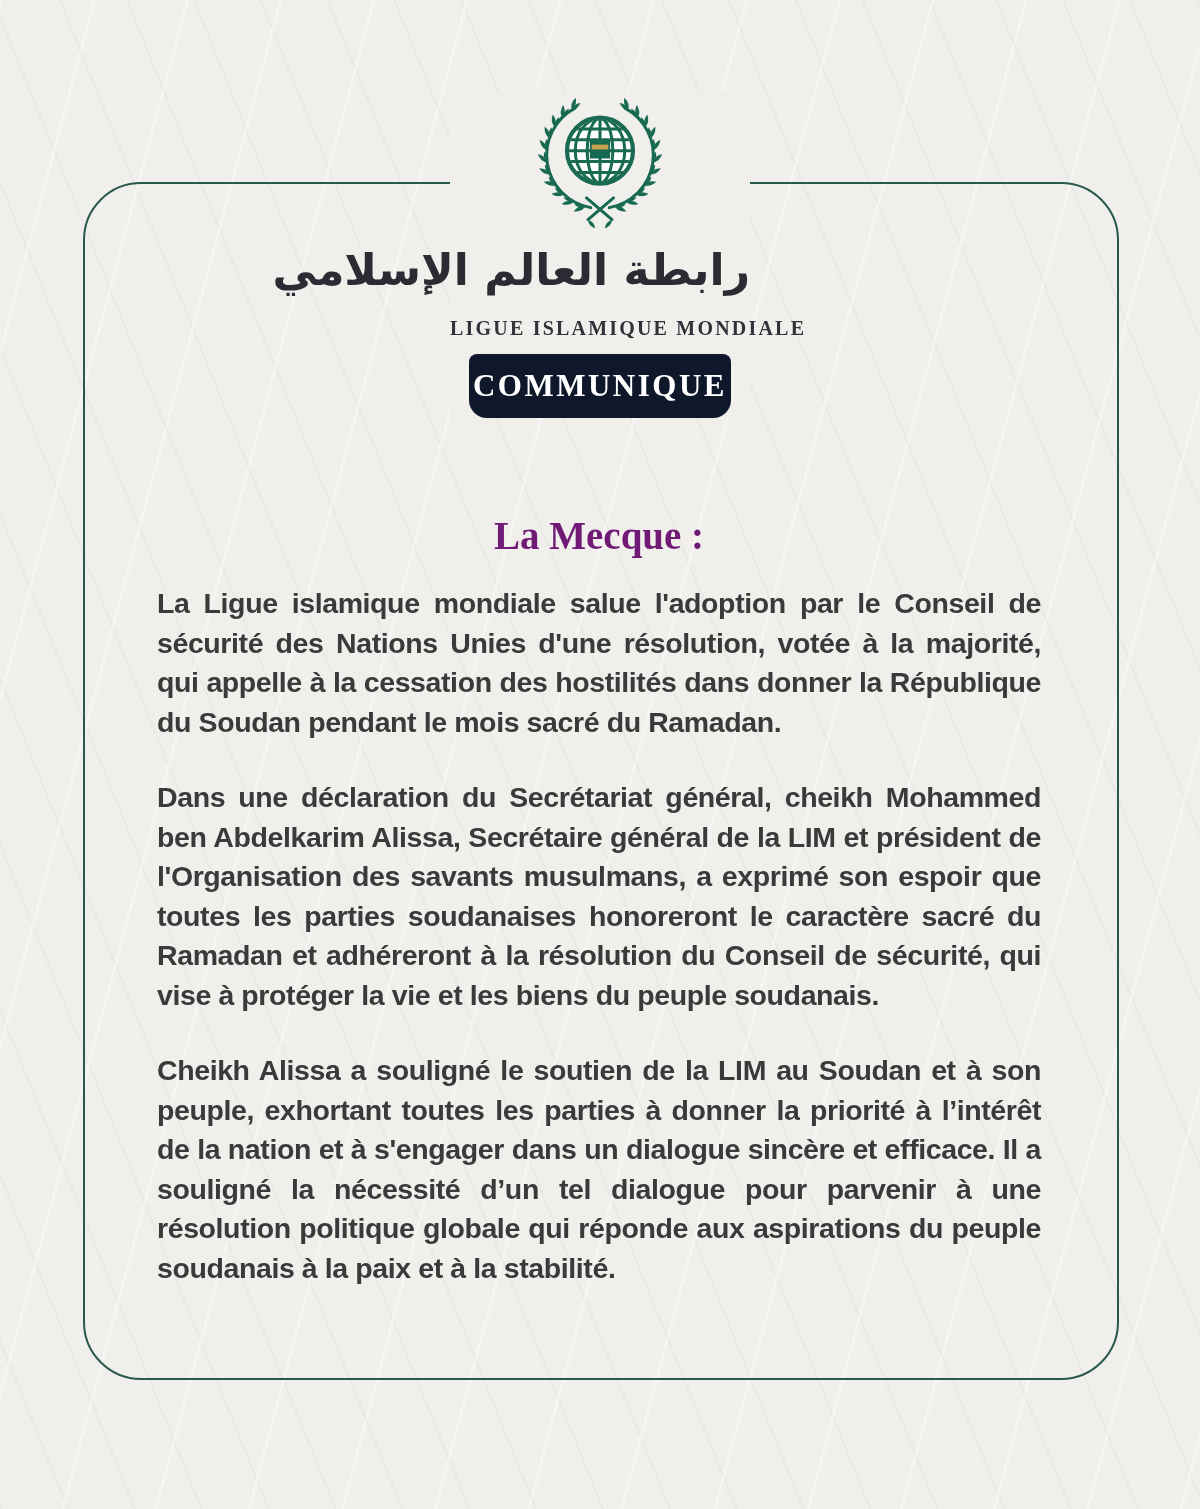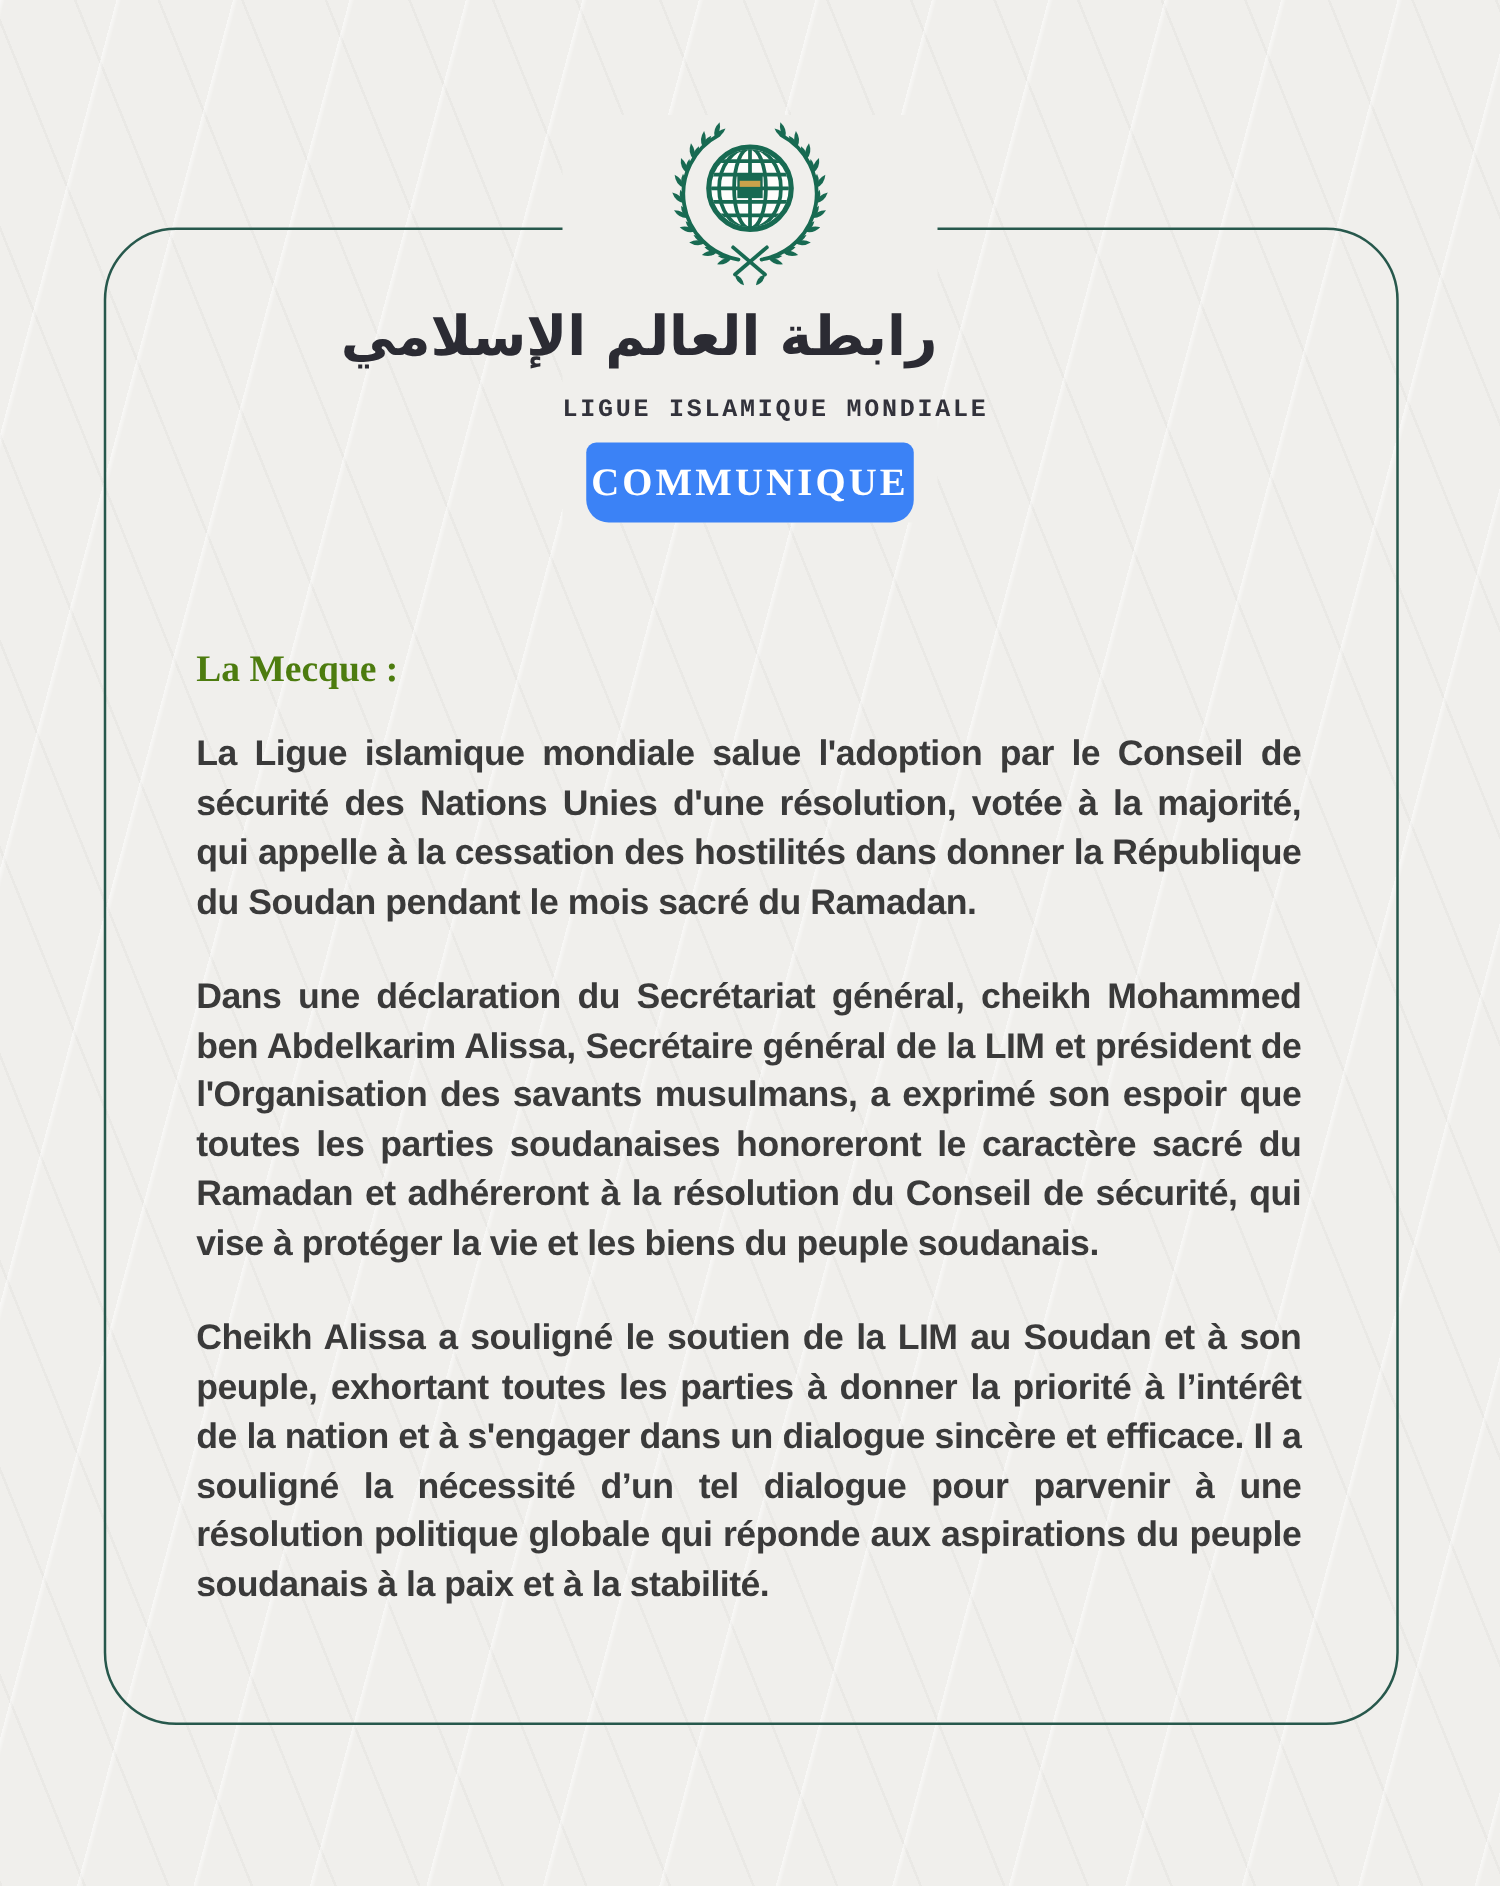--- a/index.html
+++ b/index.html
@@ -28,39 +28,40 @@
     text-align:center;
   }
   .logo{line-height:0;margin:0 auto;}
   .logo svg{width:150px;height:139px;}
   .arabic{
     direction:rtl;white-space:nowrap;overflow:visible;
     font-family:"DejaVu Sans",sans-serif;font-weight:700;
     font-size:44px;line-height:70px;color:#2b2b33;margin-top:4px;
   }
   .org{
-    font-family:Liberation Mono, monospace;font-weight:700;
+    font-family:Liberation Serif, serif;font-weight:700;
     font-size:20px;letter-spacing:2.2px;color:#32323b;
     margin-top:12px;white-space:nowrap;
   }
   .badge{
     margin:14px auto 0;width:262px;height:64px;line-height:64px;
-    background:#3b82f6;color:#ffffff;
+    background:#0f172a;color:#ffffff;
     border-radius:8px 8px 18px 18px;
     font-family:"Liberation Serif",serif;font-weight:700;
     font-size:31px;letter-spacing:2.5px;text-align:center;
   }
   .content{
     position:absolute;z-index:1;
     left:157px;top:516px;width:884px;
   }
   .dateline{
     font-family:"Liberation Serif",serif;font-weight:700;
-    font-size:30px;line-height:40px;color:#4d7c0f;
+    font-size:39px;line-height:40px;color:#701a75;
     margin:0 0 28px 0;
+    text-align:center;
   }
   .content p{
     font-family:"Liberation Sans",sans-serif;font-weight:600;
     font-size:28.5px;line-height:39.5px;letter-spacing:-0.4px;
     color:#3a3a3a;text-align:justify;
     margin:0 0 36px 0;
   }
 </style>
 </head>
 <body>

